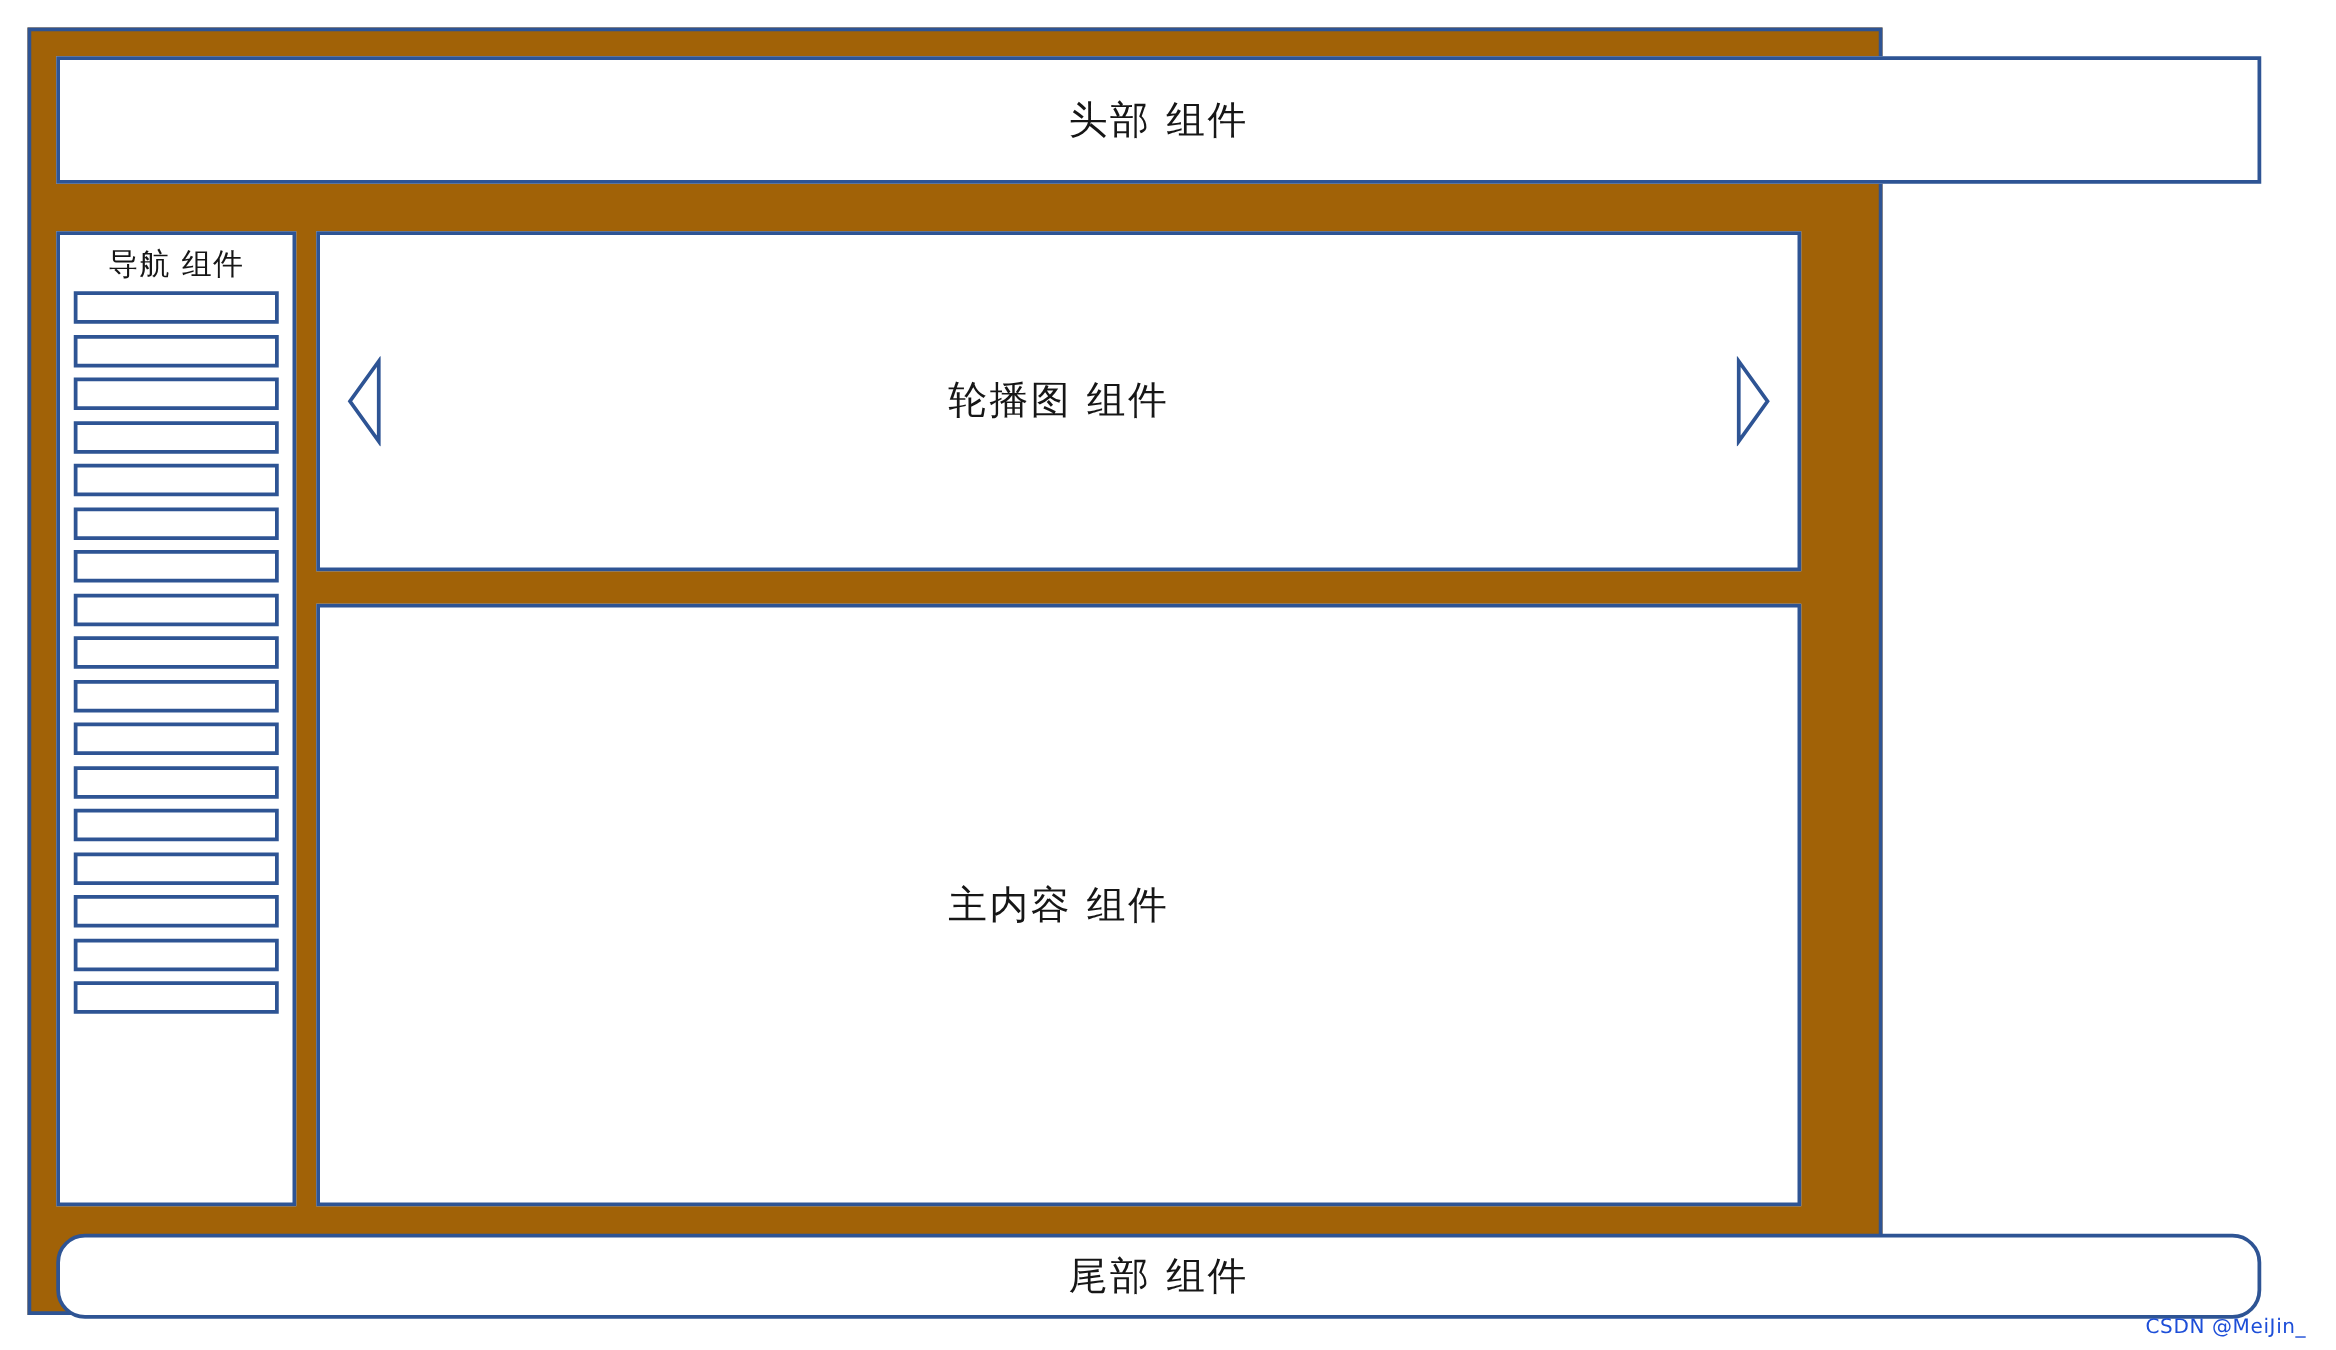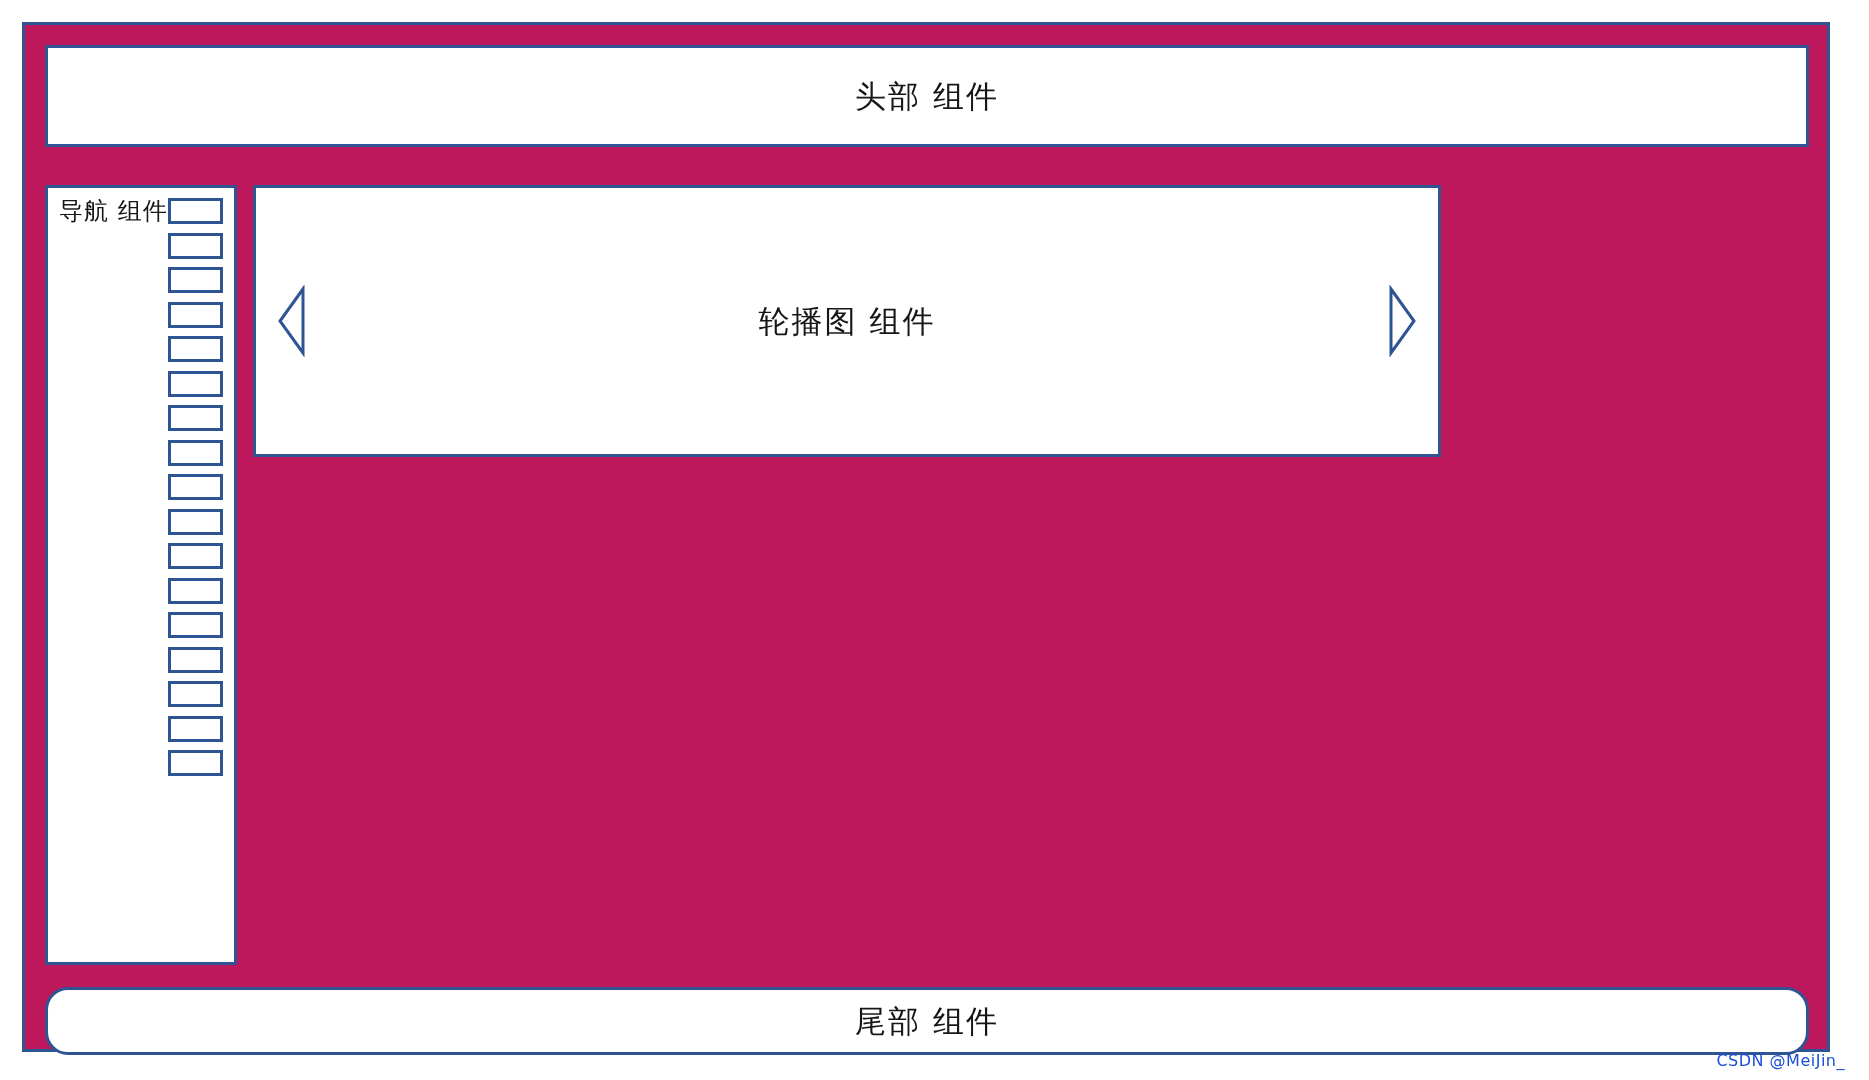--- a/index.html
+++ b/index.html
@@ -15,24 +15,24 @@
     position: relative;
     font-family: "DejaVu Sans", "Liberation Sans", sans-serif;
     overflow: hidden;
   }
 
   
   #page-frame {
     position: absolute;
     left: 22px;
     top: 22px;
-    width: 1808px;
+    width: 1484px;
     height: 1030px;
     border: 3px solid #2E5494;
-    background: #be185d;
+    background: #a16207;
   }
 
   
   .wf-box {
     position: absolute;
     border: 3px solid #2E5494;
     background: #ffffff;
   }
 
   .wf-label {
@@ -68,21 +68,21 @@
   }
 
   
   #nav-box {
     left: 20px;
     top: 160px;
     width: 192px;
     height: 780px;
     padding: 10px 11px 12px 11px;
     display: flex;
-    flex-direction: row;
+    flex-direction: column;
     align-items: stretch;
   }
   #nav-title {
     font-size: 24px;
     color: #161616;
     text-align: center;
     letter-spacing: 1px;
     margin-bottom: 9px;
     line-height: 1.1;
     white-space: nowrap;
@@ -207,20 +207,23 @@
       </svg>
     </span>
     <span class="wf-label" id="carousel-label">轮播图 组件</span>
     <span class="carousel-arrow">
       <svg viewBox="0 0 30 72" xmlns="http://www.w3.org/2000/svg">
         <polygon points="3,4 26,36 3,68" fill="none" stroke="#2E5494" stroke-width="3" stroke-linejoin="miter"></polygon>
       </svg>
     </span>
   </div>
 
+  <div class="wf-box" id="main-box">
+    <span class="wf-label">主内容 组件</span>
+  </div>
 
 
   <div class="wf-box" id="footer-box">
     <span class="wf-label">尾部 组件</span>
   </div>
 
 </div>
 
 <div id="watermark">CSDN @MeiJin_</div>
 

